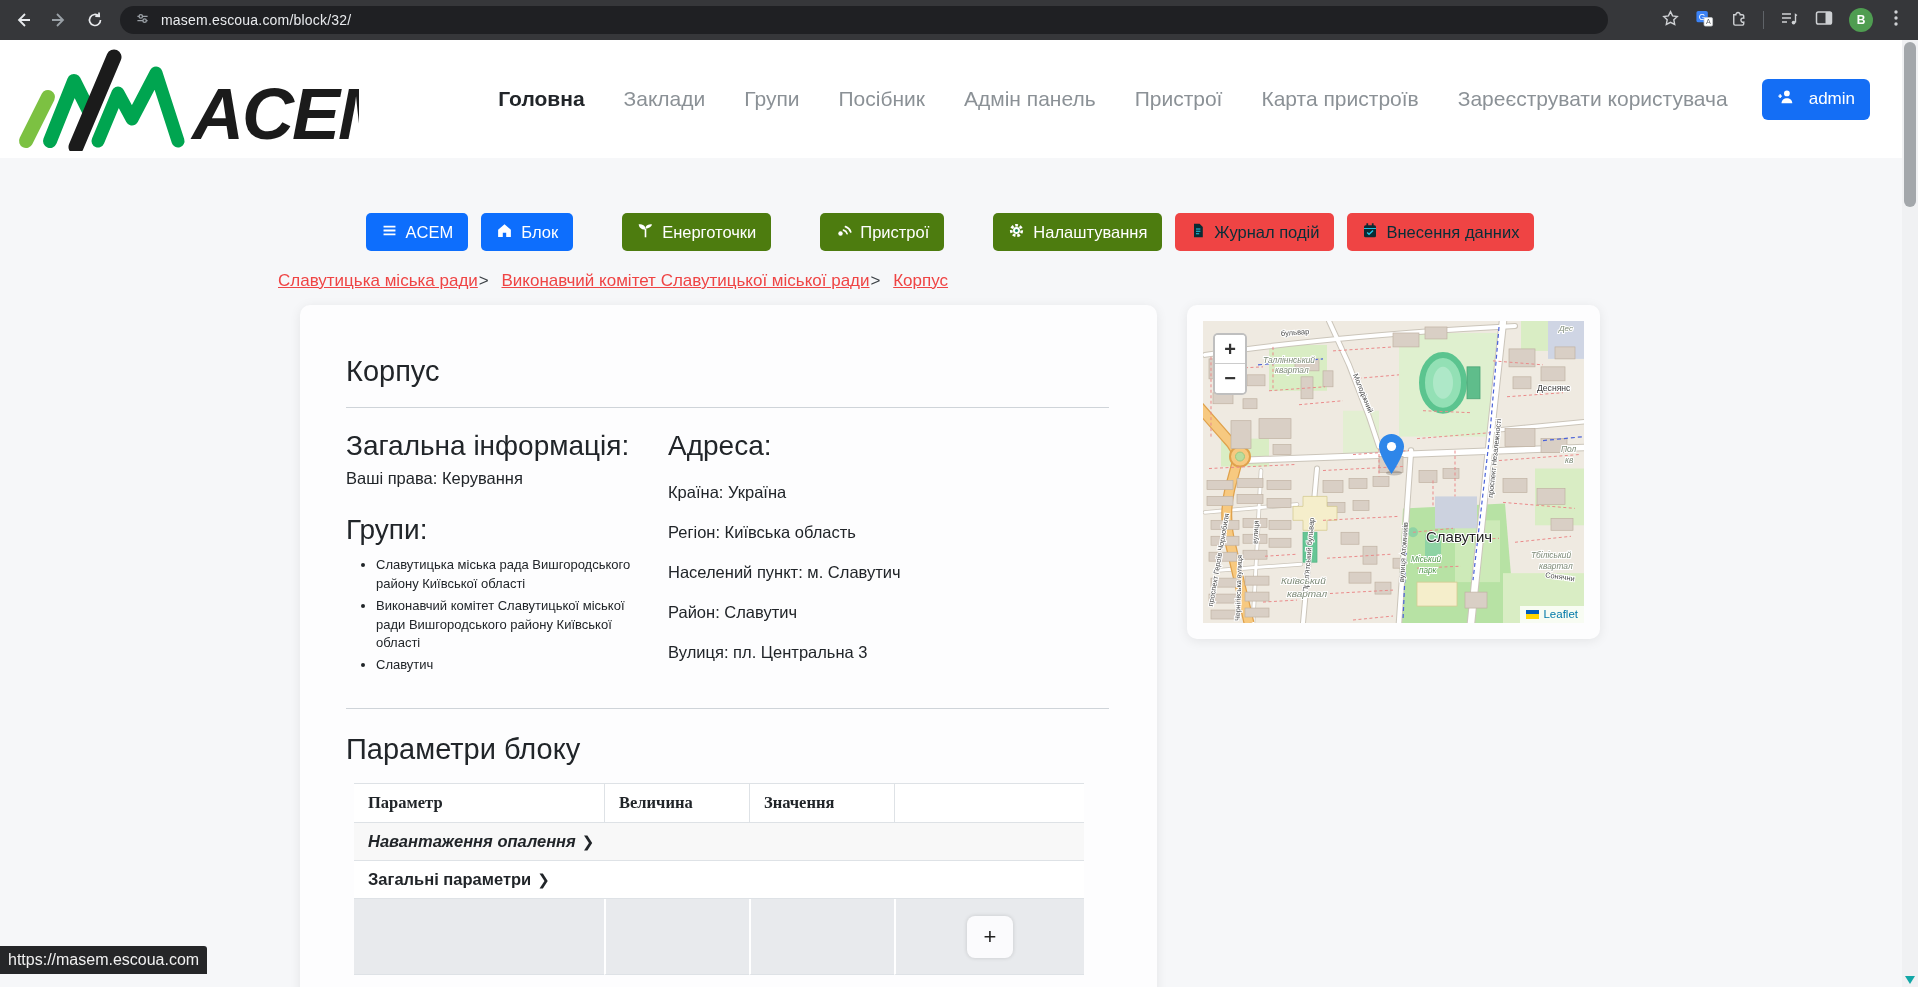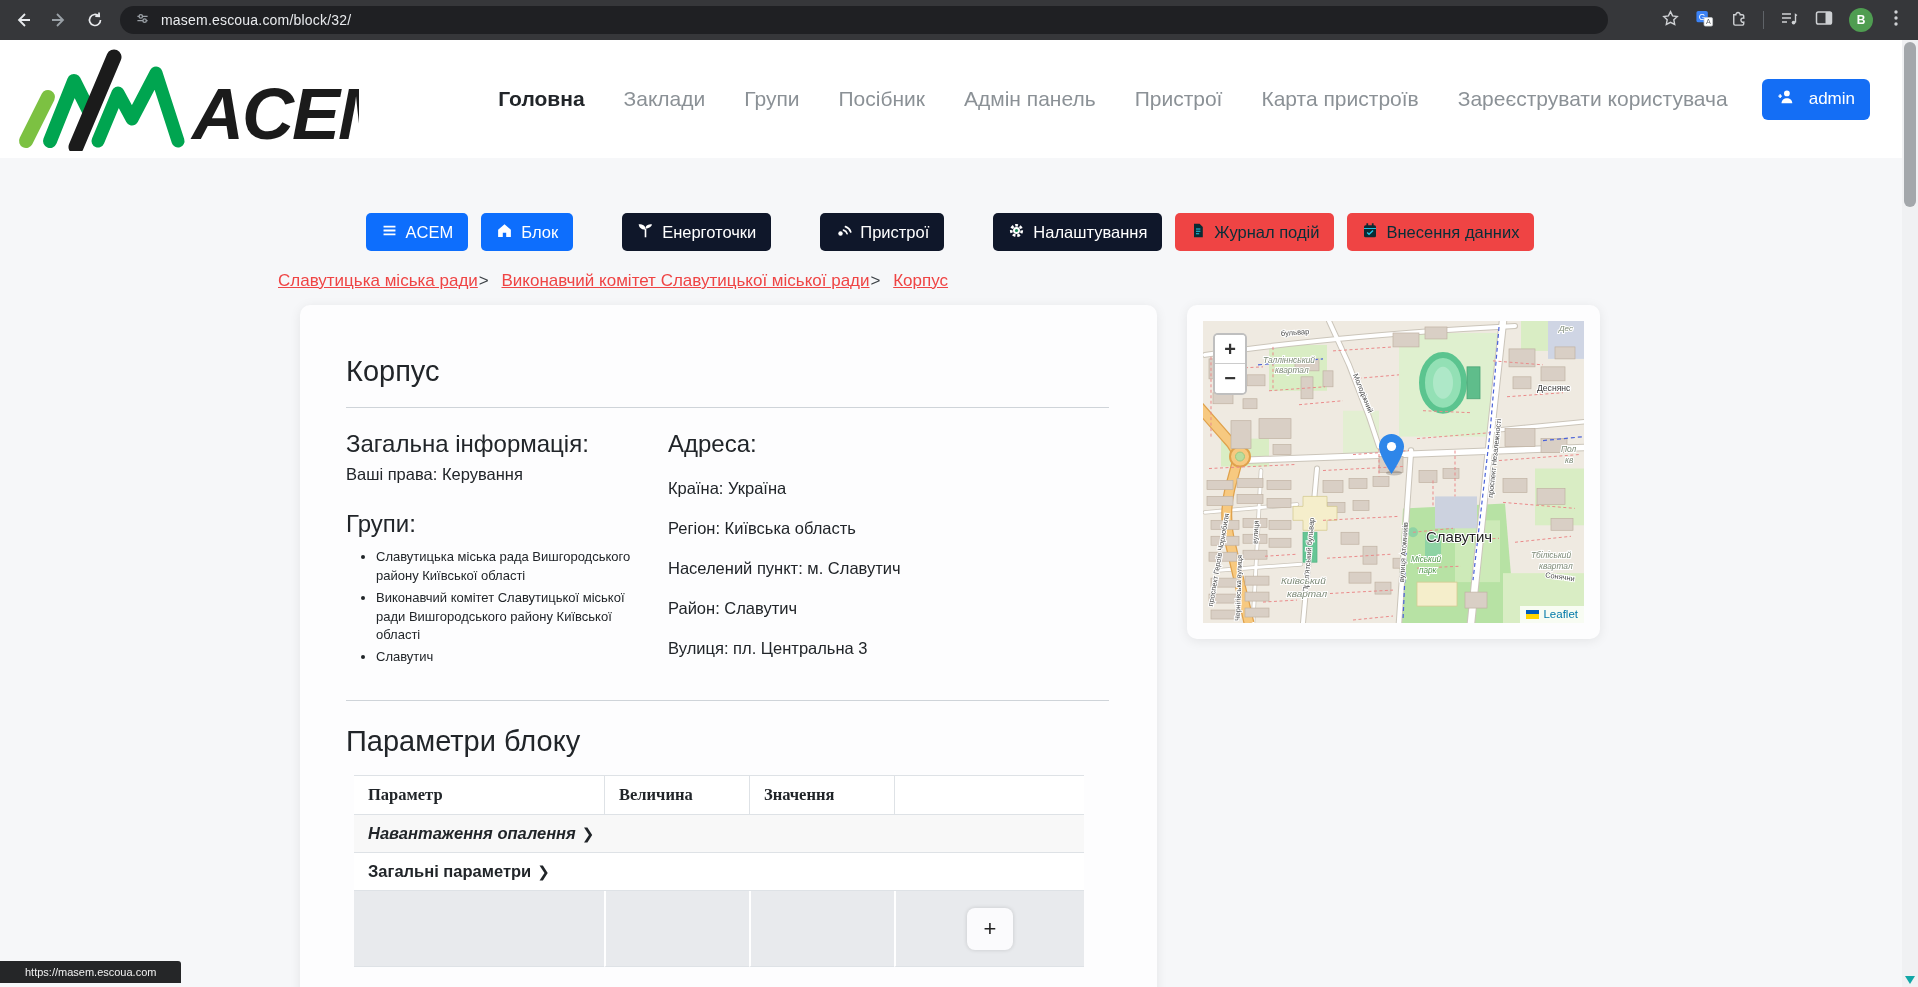--- a/index.html
+++ b/index.html
@@ -22,38 +22,38 @@
   .main-nav { margin-left:auto; display:flex; align-items:center; gap:39px; }
   .main-nav a { text-decoration:none; font-size:21px; color:#8b9196; white-space:nowrap; }
   .main-nav a.active { color:#212529; font-weight:600; }
   .admin-btn { margin-left:34px; background:#146ef5; border:none; color:#fff; font-size:17px; border-radius:6px; padding:9px 15px; display:flex; align-items:center; gap:14px; cursor:pointer; font-family:inherit; }
 
   
   .container { width:1300px; margin-left:300px; }
   .toolbar { margin-top:55px; display:flex; justify-content:center; gap:13px; }
   .tbtn { height:38px; border:none; border-radius:5px; padding:0 15px; font-size:16.5px; display:inline-flex; align-items:center; gap:8px; cursor:pointer; font-family:inherit; white-space:nowrap; }
   .tbtn.blue { background:#0d6efd; color:#fff; }
-  .tbtn.green { background:#0f172a; color:#fff;margin-left:36px; }
+  .tbtn.green { background:#4d7c0f; color:#fff;margin-left:36px; }
   .tbtn.cyan { background:#ef4444; color:#082e38; }
 
   .breadcrumb { margin-top:20px; margin-left:-22px; font-size:17px; color:#6c757d; }
   .breadcrumb a { color:#ef4444; text-decoration:underline; }
   .breadcrumb .sep { color:#3c4146; margin:0 8px 0 1px; text-decoration:none; }
 
   .row { margin-top:14px; display:flex; gap:30px; align-items:flex-start; }
   .card { background:#fdfdfe; border-radius:10px; box-shadow:0 2px 12px rgba(0,0,0,.08); }
 
   
   .info-card { width:857px; height:720px; padding:50px 48px 0 46px; }
   .info-card h1 { font-size:29px; font-weight:400; color:#212529; }
   .hr { border-top:1px solid #cfd4d9; margin:19px 0 22px; }
   .cols { display:flex; }
   .col-left { flex:0 0 322px; }
   .col-right { flex:1; }
-  .h2 { font-size:24px; font-weight:400; color:#212529; }
+  .h2 { font-size:28px; font-weight:400; color:#212529; }
   .rights { font-size:16.5px; color:#212529; margin-top:7px; }
   .groups-h { margin-top:26px; }
   .col-left ul { margin:10px 0 0 0; padding-left:30px; width:305px; }
   .col-left li { font-size:13px; color:#212529; line-height:1.45; margin-bottom:3px; }
   .addr-line { font-size:16.5px; color:#212529; margin-top:21px; }
   .addr-line:first-of-type { margin-top:9px; }
   .hr2 { margin-top:30px; margin-bottom:24px; }
   .params-h { font-size:29px; font-weight:400; color:#212529; }
 
   table.params { border-collapse:separate; border-spacing:0; margin:17px 0 0 8px; width:730px; background:#fff; }
@@ -76,21 +76,21 @@
   .leaflet-zoom { position:absolute; top:12px; left:10px; width:34px; border:2px solid rgba(0,0,0,.25); border-radius:5px; overflow:hidden; background:#fff; }
   .leaflet-zoom a { display:block; width:30px; height:29px; background:#fff; color:#333; font-size:20px; font-weight:700; text-align:center; line-height:29px; text-decoration:none; }
   .leaflet-zoom a:first-child { border-bottom:1px solid #ccc; }
   .marker { position:absolute; left:175px; top:112px; }
   .attrib { position:absolute; right:0; bottom:0; background:rgba(255,255,255,.8); padding:2px 6px 3px; font-size:11.5px; display:flex; align-items:center; gap:4px; }
   .attrib a { color:#0078A8; text-decoration:none; }
   .flag { width:13px; height:9px; background:linear-gradient(#005bbb 50%, #ffd500 50%); display:inline-block; }
   .map-label { paint-order:stroke; stroke:#ffffff; stroke-width:2px; }
 
   
-  .status-tooltip { position:absolute; left:0; bottom:4px; background:#252628; color:#f1f1f1; font-size:11px; padding:5px 25px; border-top-right-radius:3px; }
+  .status-tooltip { position:absolute; left:0; bottom:13px; background:#252628; color:#f1f1f1; font-size:16px; padding:5px 8px; border-top-right-radius:3px; }
   .scrollbar { position:absolute; right:0; top:40px; bottom:0; width:16px; background:#f0f1f3; }
   .scroll-thumb { position:absolute; top:2px; left:2px; width:12px; height:165px; background:#a3a7ab; border-radius:6px; }
   .scroll-down { position:absolute; bottom:3px; left:3px; width:0; height:0; border-left:5px solid transparent; border-right:5px solid transparent; border-top:8px solid #12a7a7; }
 </style>
 </head>
 <body>
 
 <div class="chrome">
   <div class="chrome-left">
     <span class="chrome-btn">

